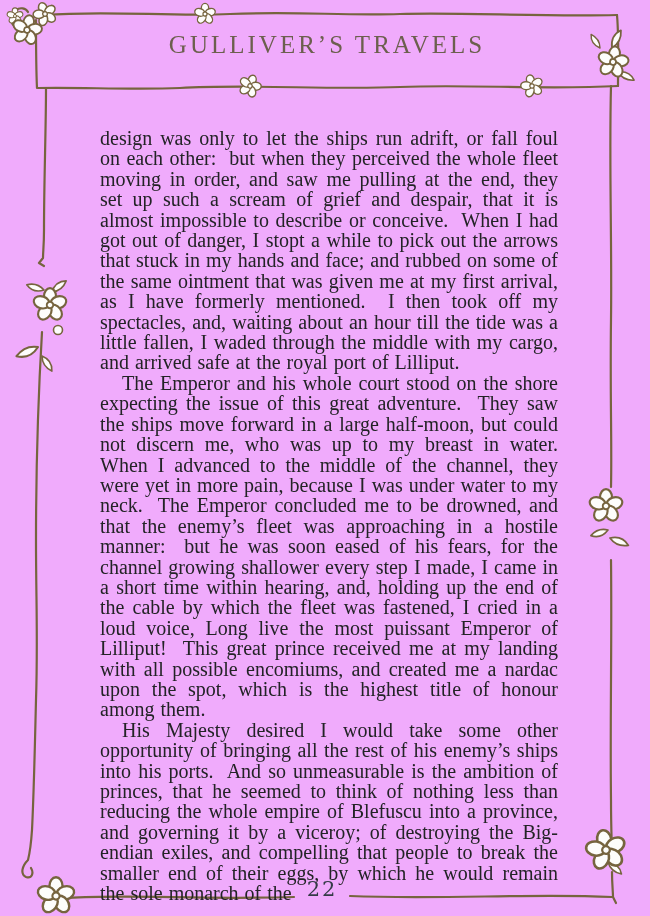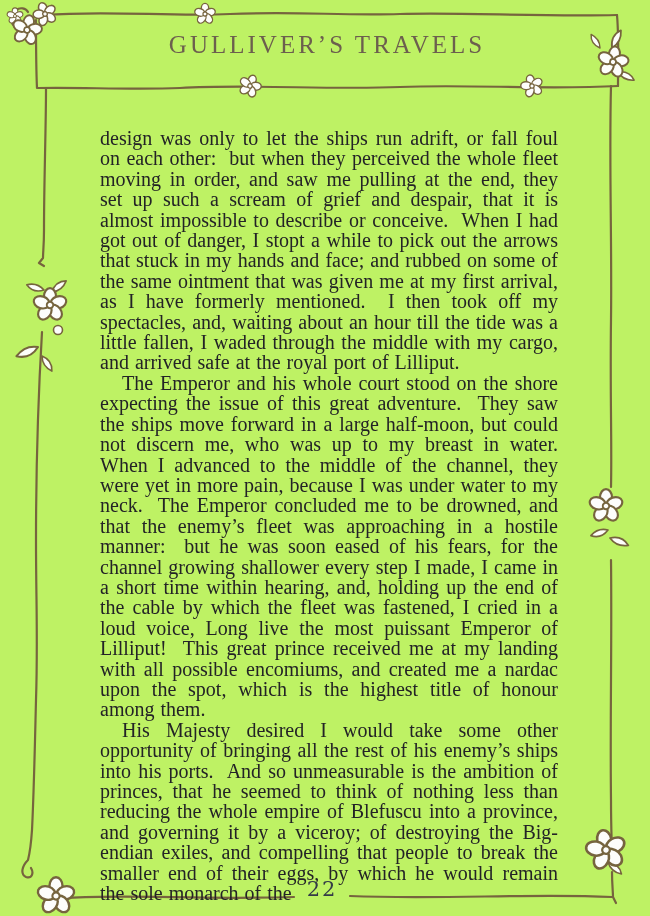--- a/index.html
+++ b/index.html
@@ -1,18 +1,18 @@
 <!DOCTYPE html>
 <html><head>
 <meta charset="utf-8">
 <style>
   html,body { margin:0; padding:0; background:#ffffff; }
   .page {
     position:relative; width:650px; height:916px;
-    background:#bef264; overflow:hidden;
+    background:#f0abfc; overflow:hidden;
     font-family:"Liberation Serif", serif;
   }
   svg.frame { position:absolute; left:0; top:0; width:650px; height:916px; }
   .page-title {
     position:absolute; left:36px; top:31px; width:582px; margin:0;
     text-align:center; font-weight:normal;
     font-size:25px; letter-spacing:3px;
     color:#6c5f4e;
     font-family:"Liberation Serif", serif;
   }

